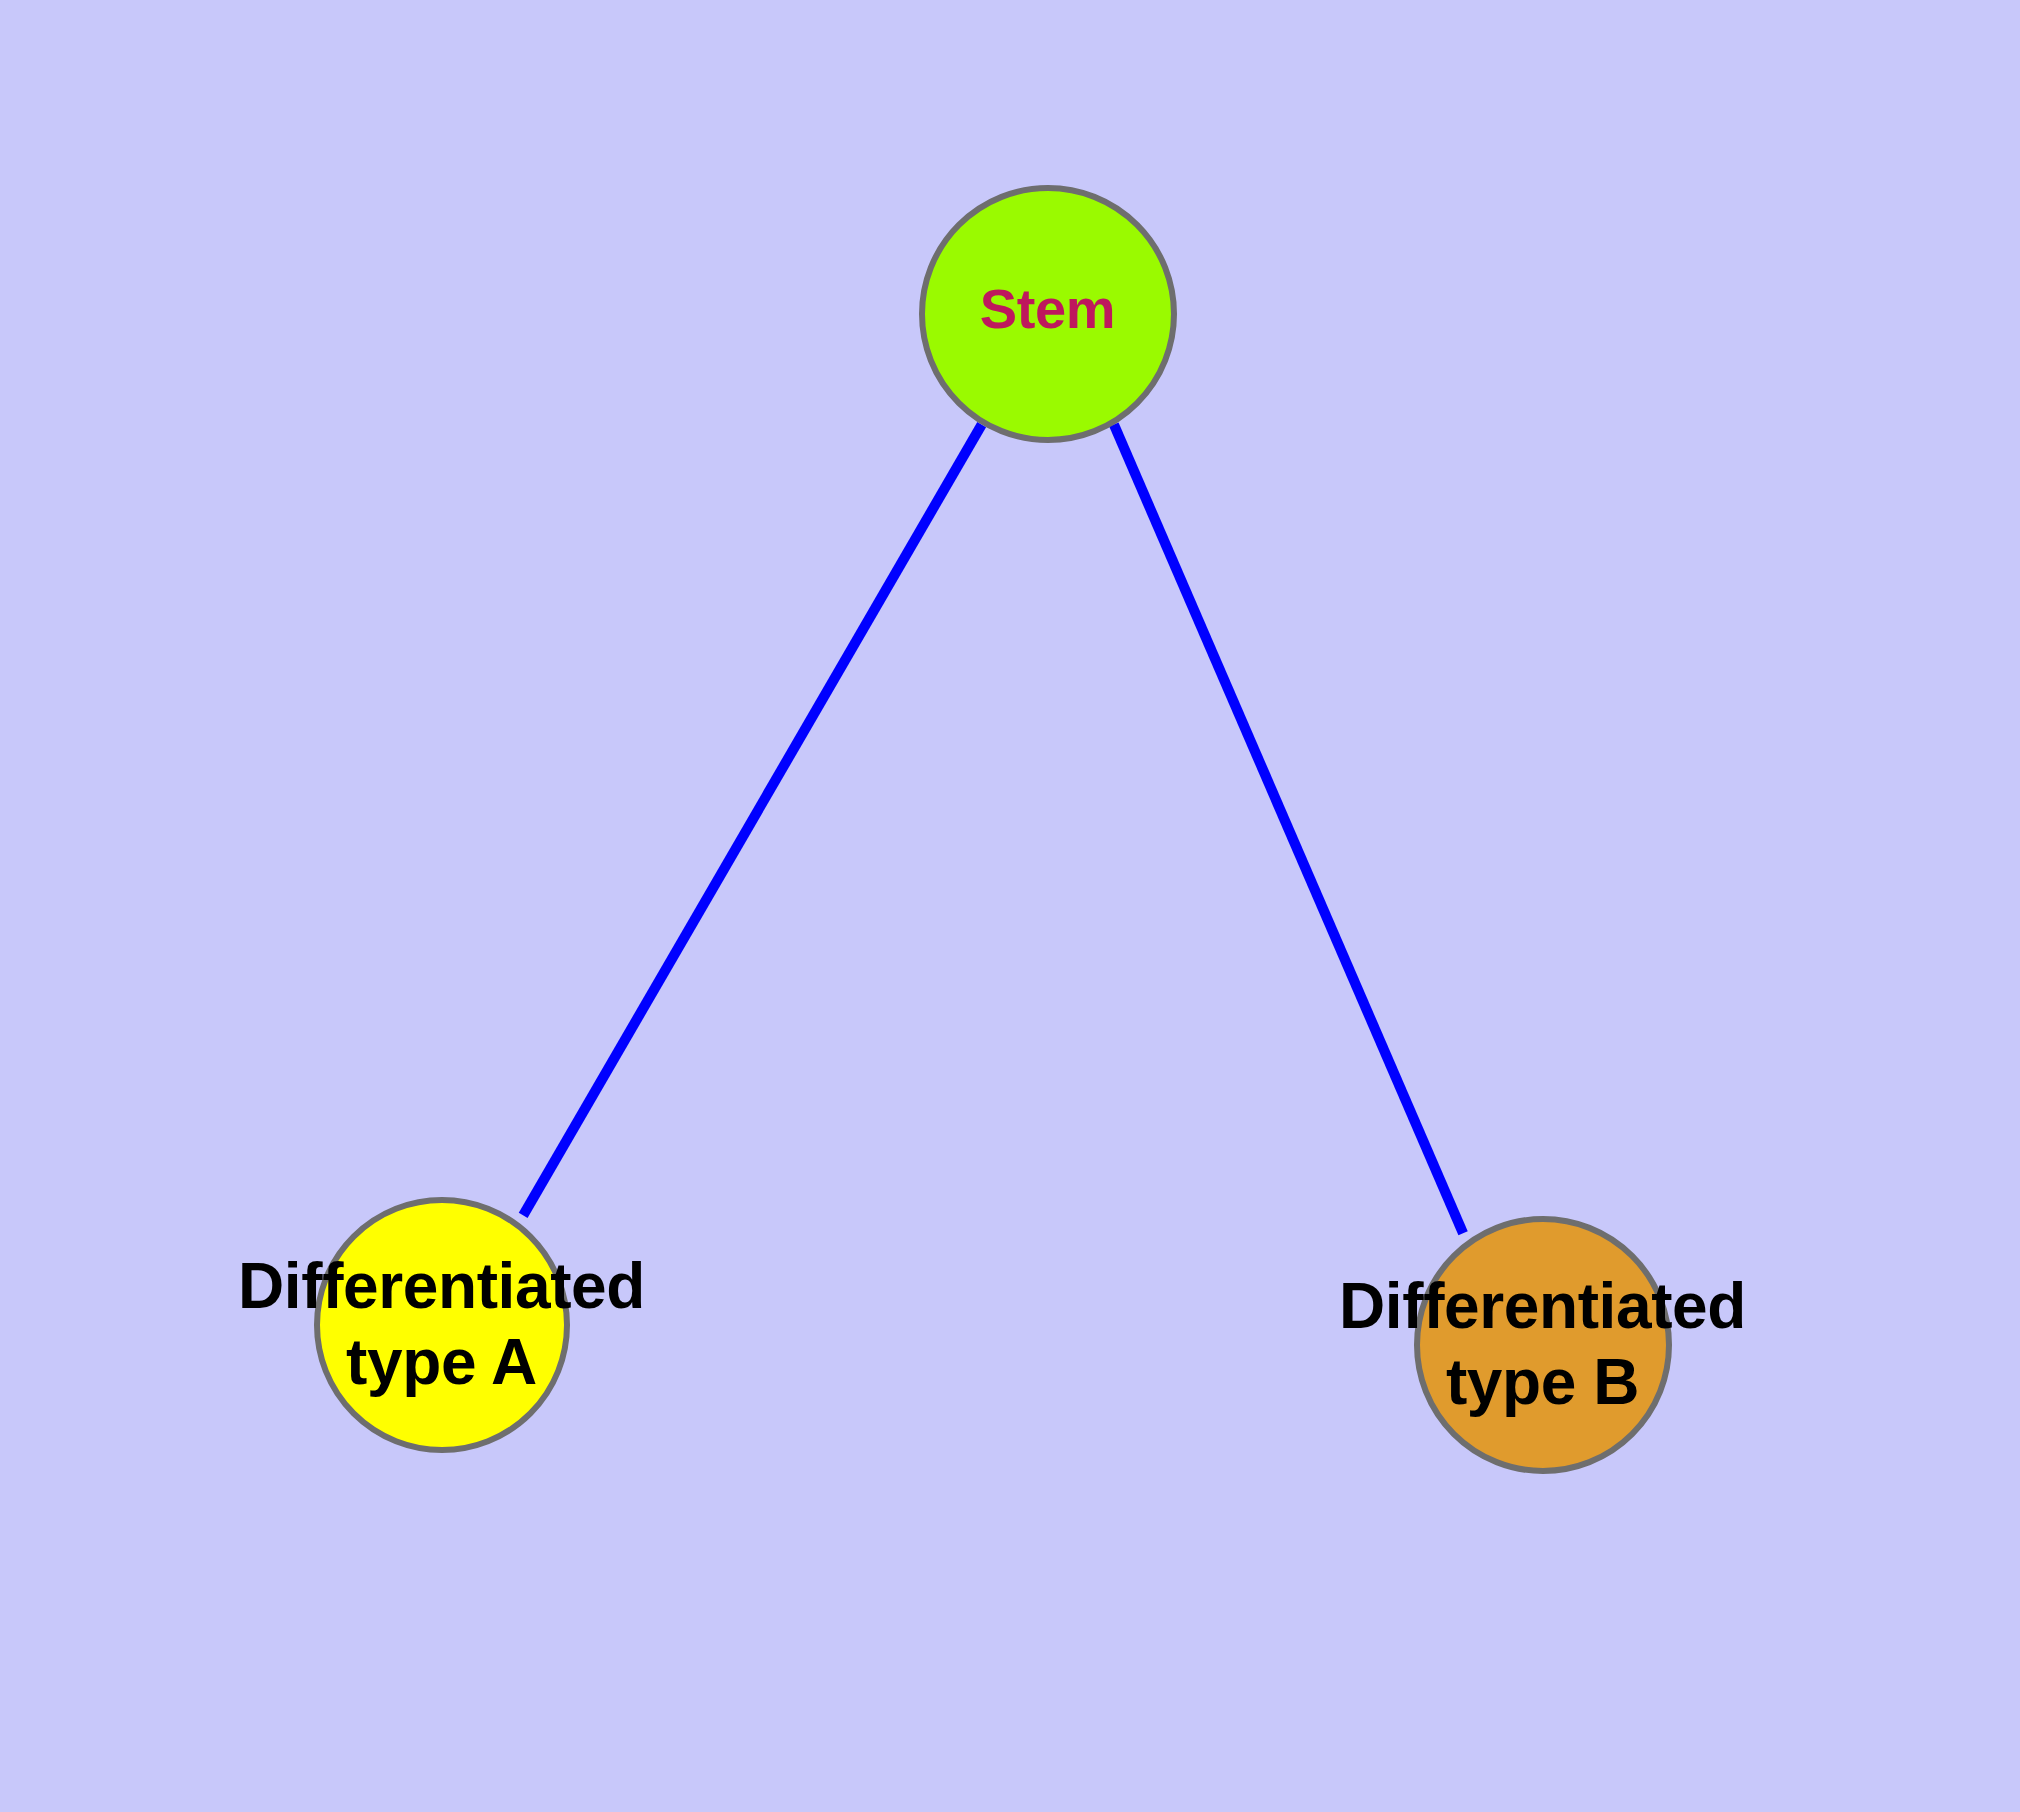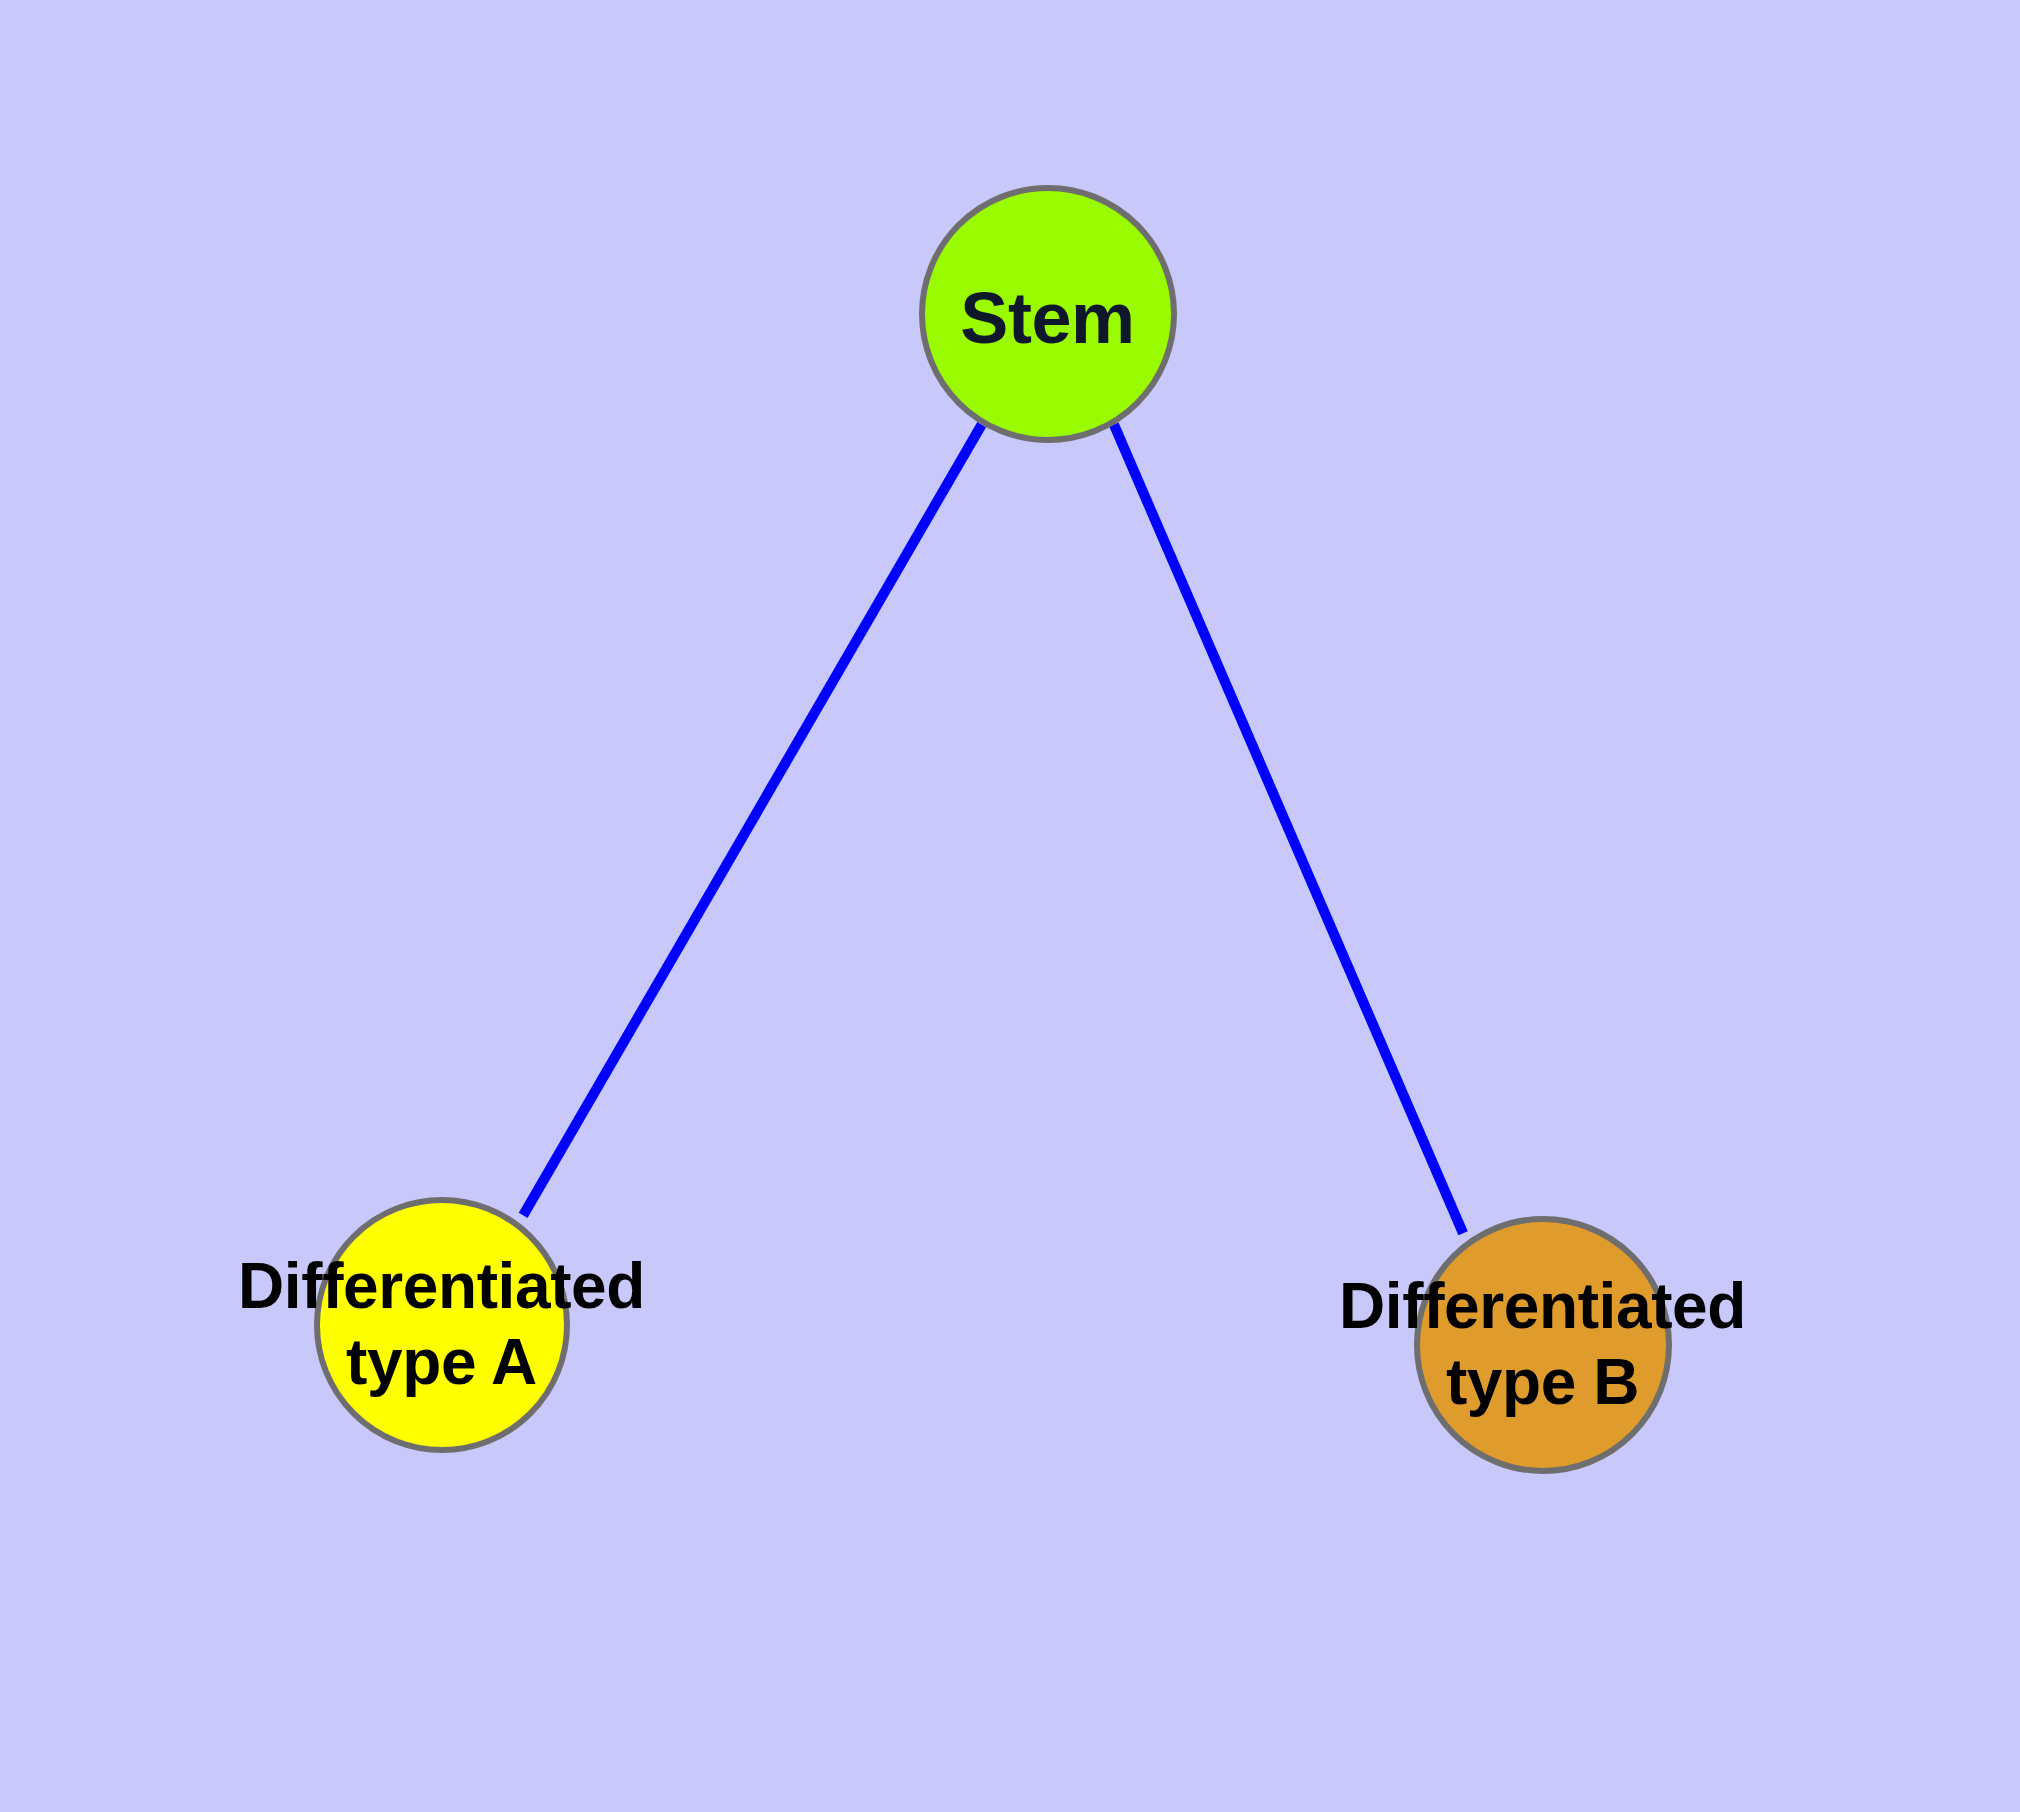--- a/index.html
+++ b/index.html
@@ -60,21 +60,21 @@
     <line stroke="#0000ff" stroke-width="12" stroke-linecap="butt" x1="1158" y1="501" x2="617" y2="1434"></line>
     <line stroke="#0000ff" stroke-width="12" stroke-linecap="butt" x1="1314" y1="501" x2="1726" y2="1455"></line>
   </svg>
 
   <div id="node-layer">
 
     <div class="graph-node" style="left: 919px; top: 185px; width: 258px; height: 258px; background: rgb(154, 250, 0); border-color: rgb(110, 110, 110);"></div>
     <div class="graph-node" style="left: 314px; top: 1197px; width: 256px; height: 256px; background: rgb(255, 255, 0); border-color: rgb(110, 110, 110);"></div>
     <div class="graph-node" style="left: 1414px; top: 1216px; width: 258px; height: 258px; background: rgb(224, 155, 45); border-color: rgb(110, 110, 110);"></div>
 
-    <div class="node-label" style="font-size: 72px; color: #0f172a; width: 1017px; left: 539px; top: 276px;">Stem</div>
+    <div class="node-label" style="font-size: 56px; color: #be185d; width: 1017px; left: 539px; top: 276px;">Stem</div>
     <div class="node-label" style="font-size: 64px; color: rgb(0, 0, 0); width: 1017px; left: -67px; top: 1249px;">Differentiated
 type A</div>
     <div class="node-label" style="font-size: 64px; color: rgb(0, 0, 0); width: 1017px; left: 1034px; top: 1269px;">Differentiated
 type B</div>
 
   </div>
 </div>
 
 
 </body></html>

